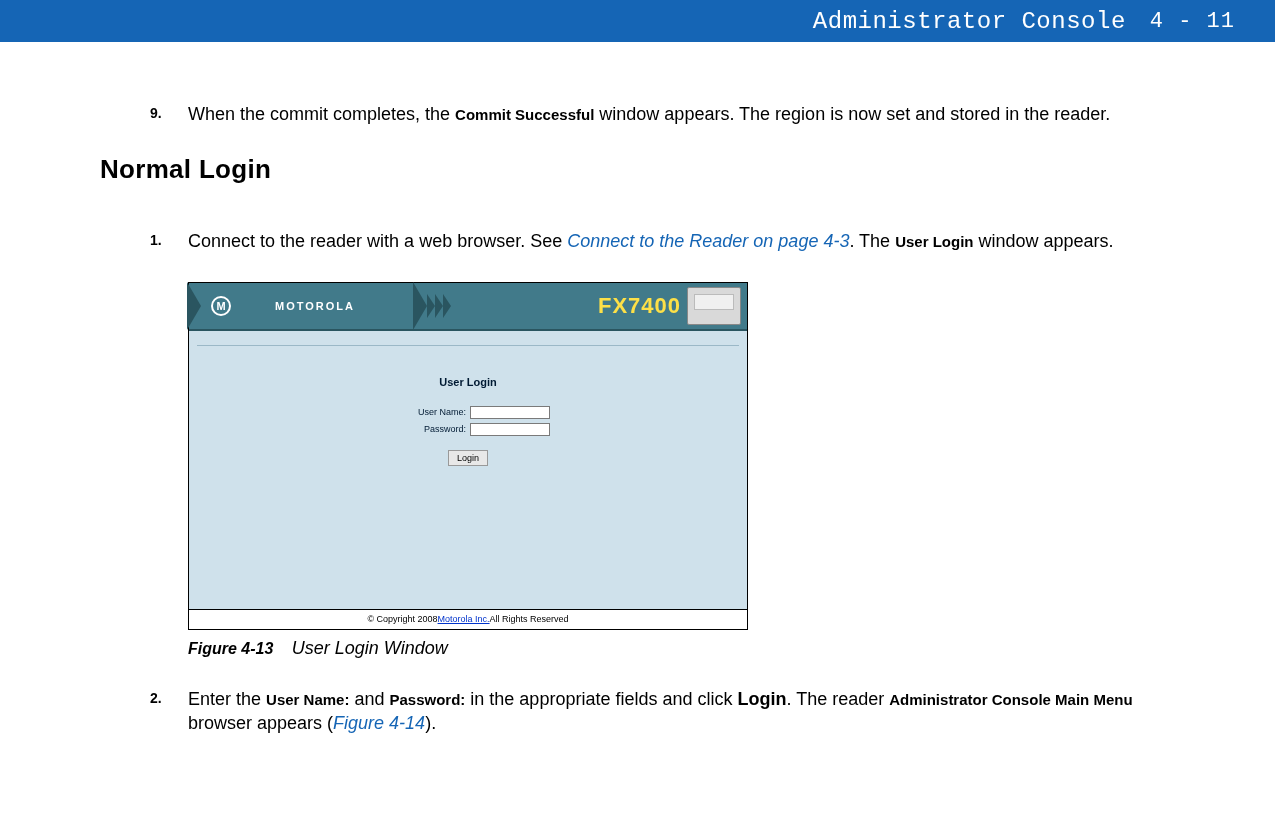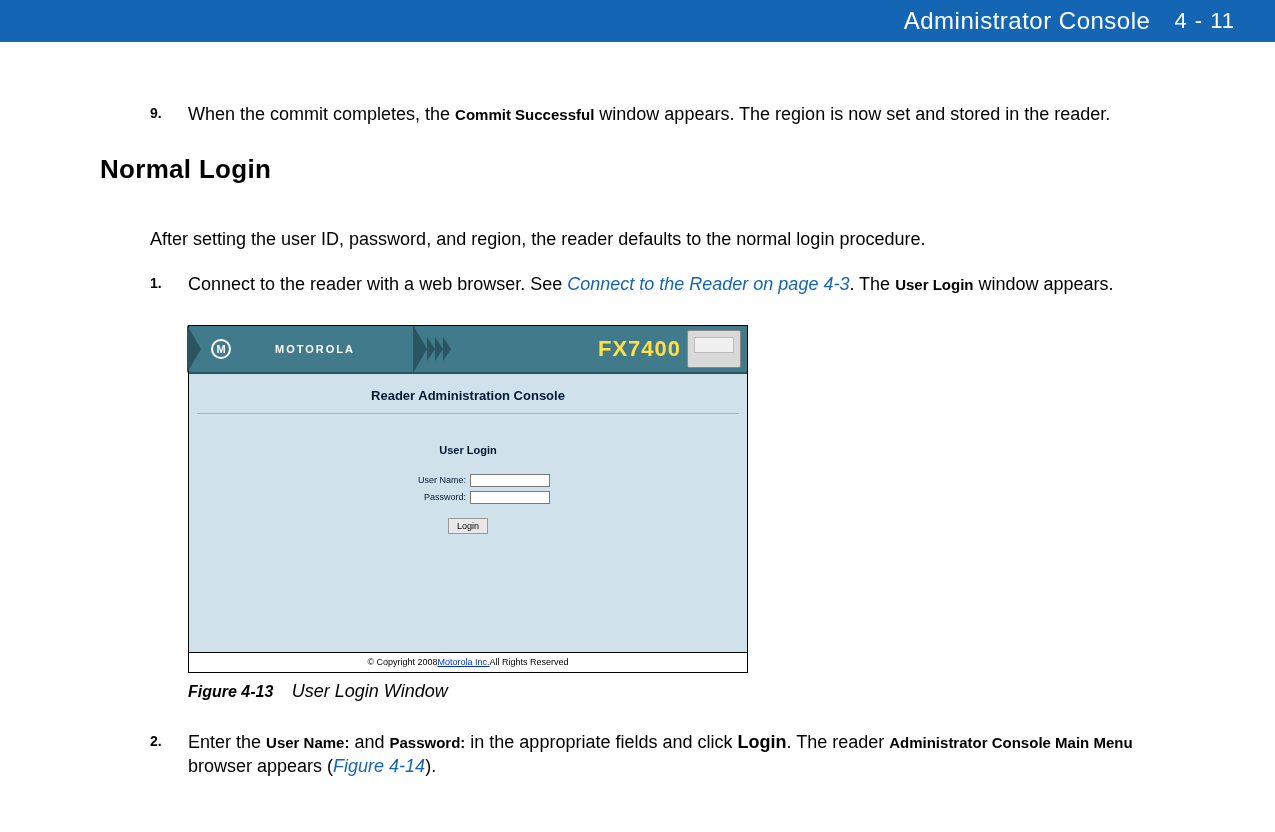--- a/index.html
+++ b/index.html
@@ -11,21 +11,21 @@
     overflow: hidden;
   }
   .header-bar {
     background: #1565b5;
     height: 42px;
     display: flex;
     justify-content: flex-end;
     align-items: center;
     padding-right: 40px;
     color: #fff;
-    font-family: Liberation Sans, sans-serif;
+    font-family: Liberation Mono, monospace;
   }
   .header-title {
     font-size: 24px;
     letter-spacing: 0.5px;
     margin-right: 24px;
   }
   .header-pagenum {
     font-size: 22px;
     letter-spacing: 1px;
   }
@@ -249,21 +249,20 @@
 
   <div class="list-item">
     <div class="list-num">9.</div>
     <div class="list-text">
       <span>When the commit completes, the </span><span class="ui-term">Commit Successful</span><span> window appears. The region is now set and stored in the reader.</span>
     </div>
   </div>
 
   <h2 class="section-heading">Normal Login</h2>
 
-  <p class="section-intro">After setting the user ID, password, and region, the reader defaults to the normal login procedure.</p>
 
   <div class="list-item">
     <div class="list-num">1.</div>
     <div class="list-text">
       <span>Connect to the reader with a web browser. See </span><span class="link-ref">Connect to the Reader on page 4-3</span><span>. The </span><span class="ui-term">User Login</span><span> window appears.</span>
     </div>
   </div>
 
   <div class="screenshot-wrap">
     <div class="screenshot">
@@ -276,21 +275,20 @@
         <div class="ss-midchevs">
           <div class="ss-chev"></div>
           <div class="ss-chev small"></div>
           <div class="ss-chev small"></div>
           <div class="ss-chev small"></div>
         </div>
         <div class="ss-product">FX7400</div>
         <div class="ss-device"></div>
       </div>
       <div class="ss-body">
-        <div class="ss-console-title">Reader Administration Console</div>
         <div class="ss-hr"></div>
         <div class="ss-login-title">User Login</div>
         <div class="ss-form-row">
           <div class="ss-label">User Name:</div>
           <div class="ss-input"></div>
         </div>
         <div class="ss-form-row">
           <div class="ss-label">Password:</div>
           <div class="ss-input"></div>
         </div>

